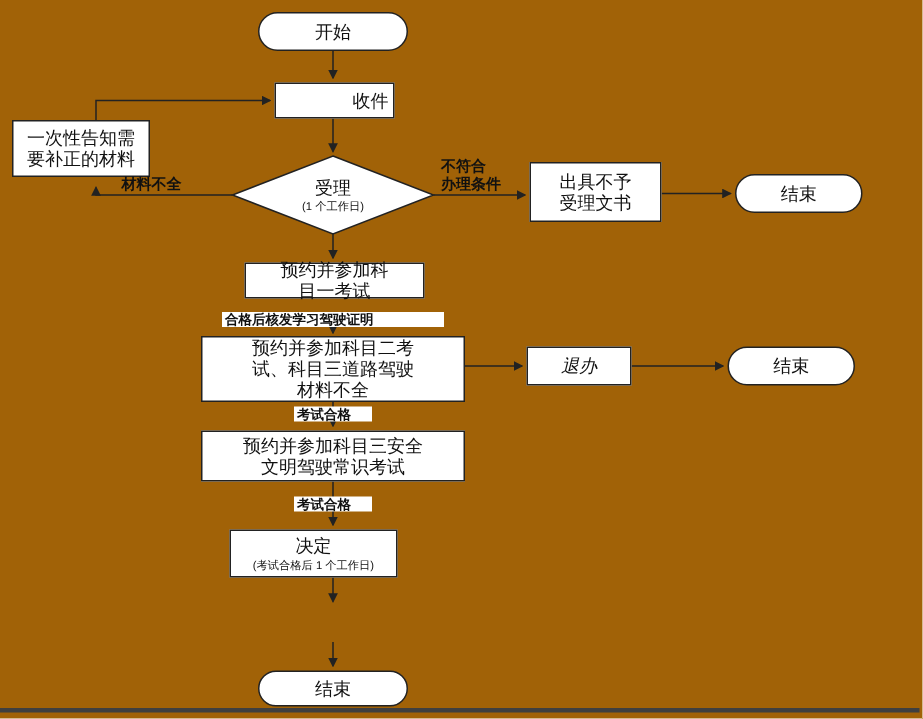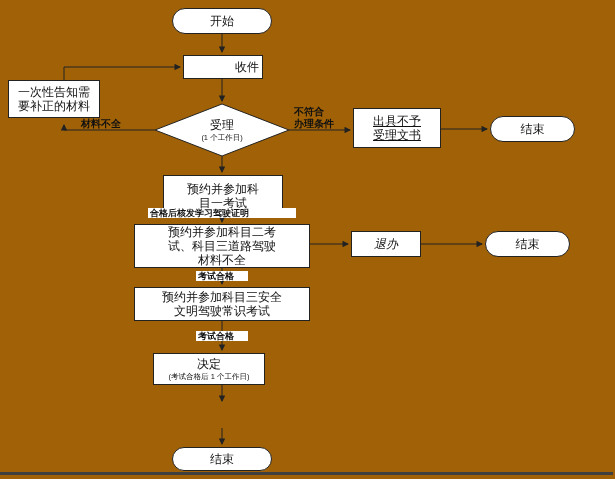--- a/index.html
+++ b/index.html
@@ -84,30 +84,30 @@
   <div class="node" style="left:8px; top:80px; width:92px; height:38px;">
     <span class="nlabel">一次性告知需
 要补正的材料</span>
   </div>
 
   <div class="node no-border" style="left:157px; top:106px; width:130px; height:48px;">
     <span class="nlabel">受理</span>
     <span class="sub">(1 个工作日)</span>
   </div>
 
-  <div class="node" style="left:353px; top:108px; width:88px; height:40px;text-decoration:underline;">
+  <div class="node" style="left:353px; top:108px; width:88px; height:40px;">
     <span class="nlabel">出具不予
 受理文书</span>
   </div>
 
   <div class="node stadium" style="left:490px; top:116px; width:85px; height:26px;">
     <span class="nlabel">结束</span>
   </div>
 
-  <div class="node" style="left:163px; top:175px; width:120px; height:42px;">
+  <div class="node" style="left:163px; top:175px; width:120px; height:24px;">
     <span class="nlabel">预约并参加科
 目一考试</span>
   </div>
 
   <div class="node" style="left:134px; top:224px; width:176px; height:44px; line-height:1.18;">
     <span class="nlabel">预约并参加科目二考
 试、科目三道路驾驶
 材料不全</span>
   </div>
 

